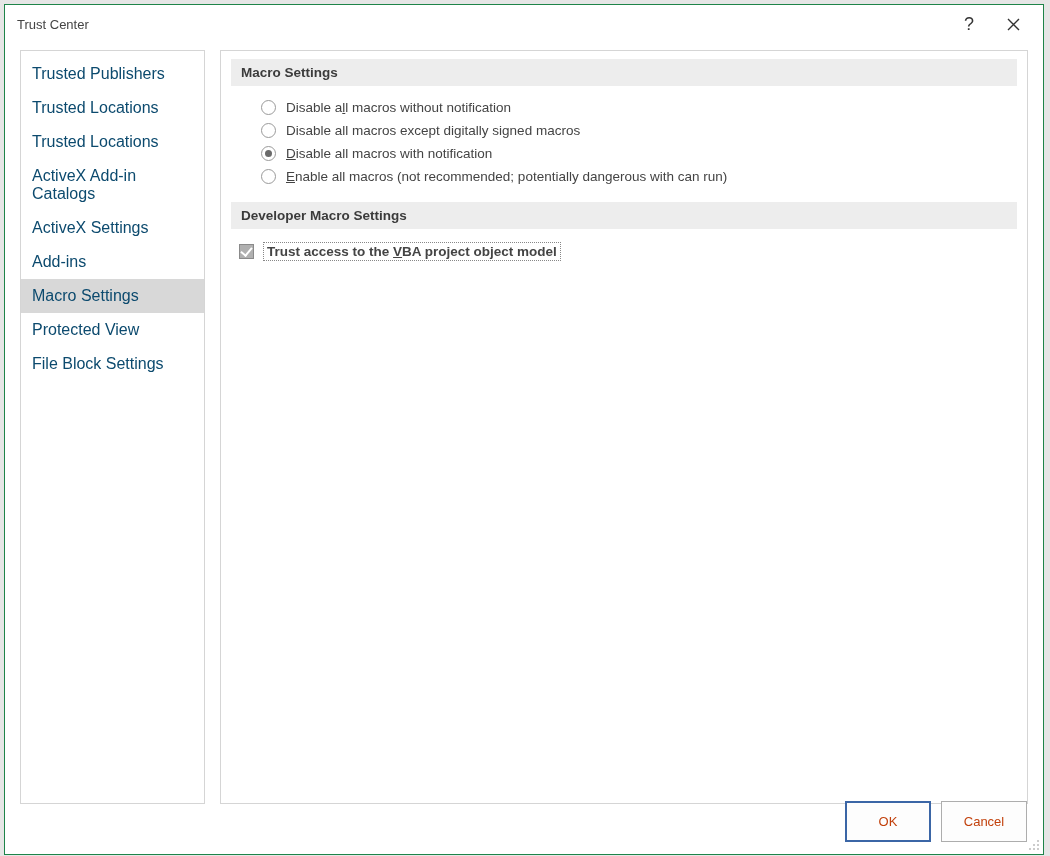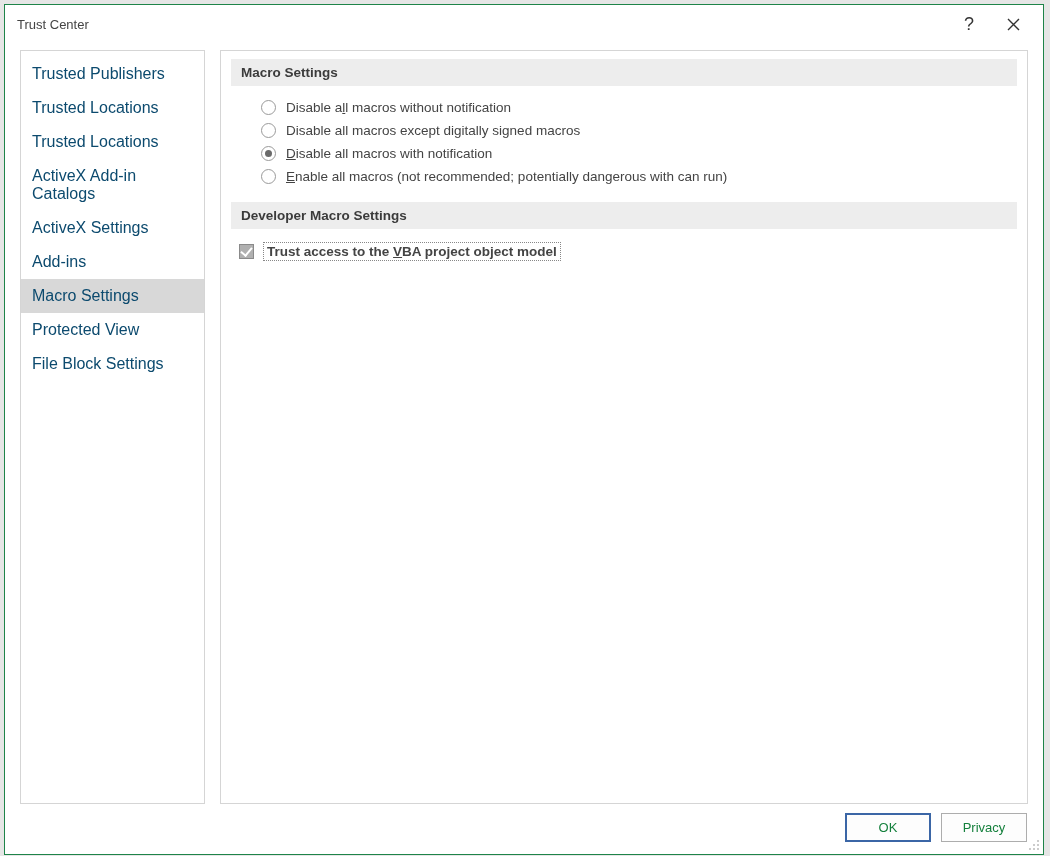--- a/index.html
+++ b/index.html
@@ -62,22 +62,22 @@
     content:""; position:absolute; left:3px; top:0px; width:5px; height:9px;
     border:solid #fff; border-width:0 2px 2px 0; transform:rotate(40deg);
   }
   .check-row label { outline:1px dotted #888; padding:1px 3px;font-weight:bold; }
   .u { text-decoration:underline; }
 
   .footer {
     position:absolute; right:16px; bottom:12px; display:flex; gap:10px;
   }
   .btn {
-    min-width:86px; height:29px; border:1px solid #adadad; background:#fdfdfd;
-    font-size:13px; color:#15803d; cursor:default;
+    min-width:86px; height:41px; border:1px solid #adadad; background:#fdfdfd;
+    font-size:13px; color:#c2410c; cursor:default;
   }
   .btn.default { border:2px solid #3b66a6; }
 
   .resize-grip {
     position:absolute; right:2px; bottom:2px; width:12px; height:12px; opacity:.5;
   }
   .resize-grip svg { display:block; }
 </style>
 </head>
 <body>
@@ -130,21 +130,21 @@
       <div class="section-header">Developer Macro Settings</div>
       <div class="check-row">
         <input type="checkbox" checked="" style="">
         <label><span>Trust access to the </span><span class="u">V</span><span>BA project object model</span></label>
       </div>
     </div>
   </div>
 
   <div class="footer">
     <button class="btn default">OK</button>
-    <button class="btn">Privacy</button>
+    <button class="btn">Cancel</button>
   </div>
 
   <div class="resize-grip">
     <svg width="12" height="12">
         <g fill="#9a9a9a">
           <rect x="8" y="0" width="2" height="2"></rect>
           <rect x="4" y="4" width="2" height="2"></rect>
           <rect x="8" y="4" width="2" height="2"></rect>
           <rect x="0" y="8" width="2" height="2"></rect>
           <rect x="4" y="8" width="2" height="2"></rect>

